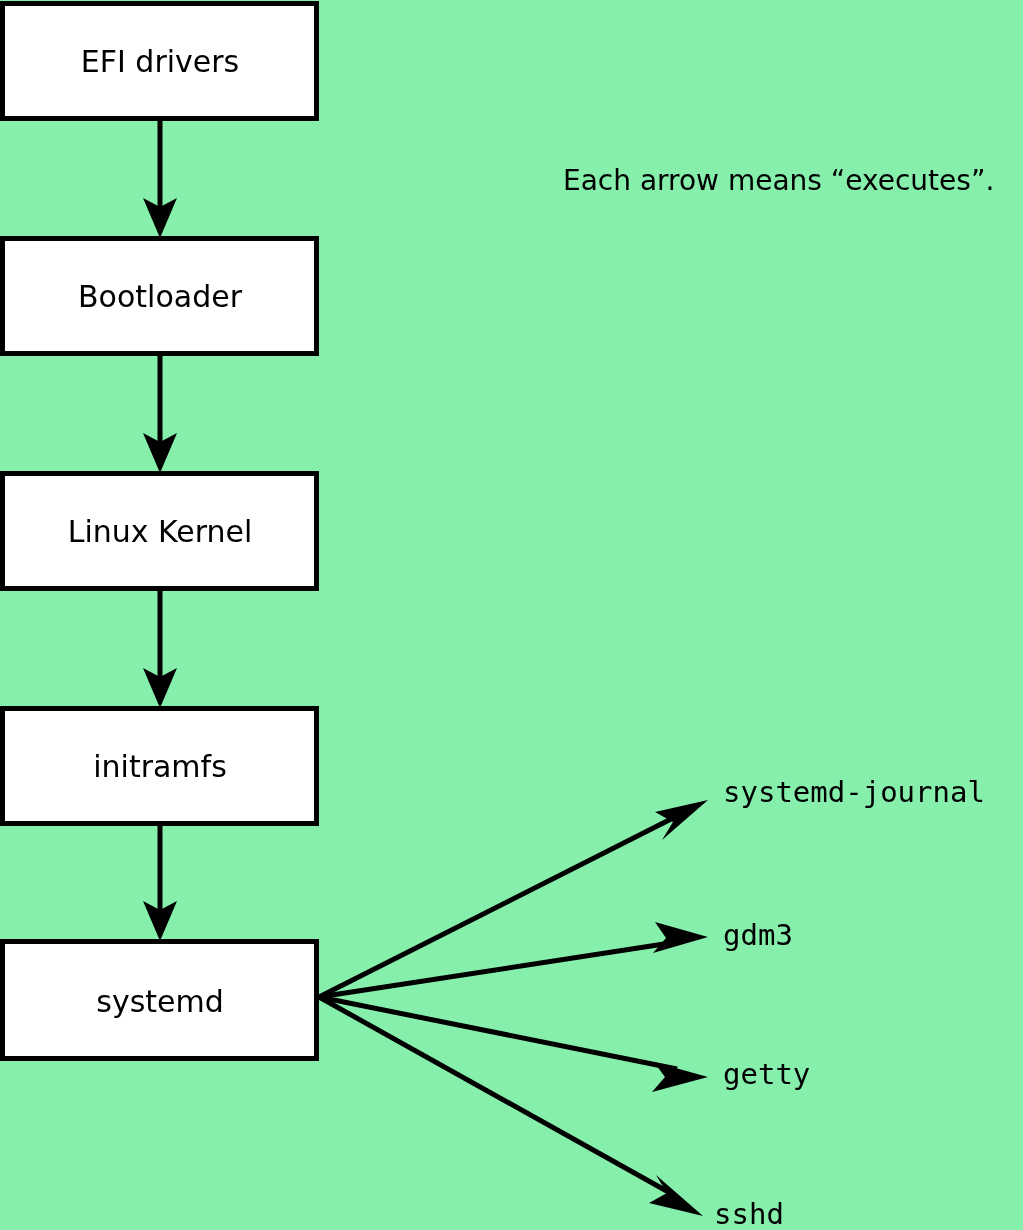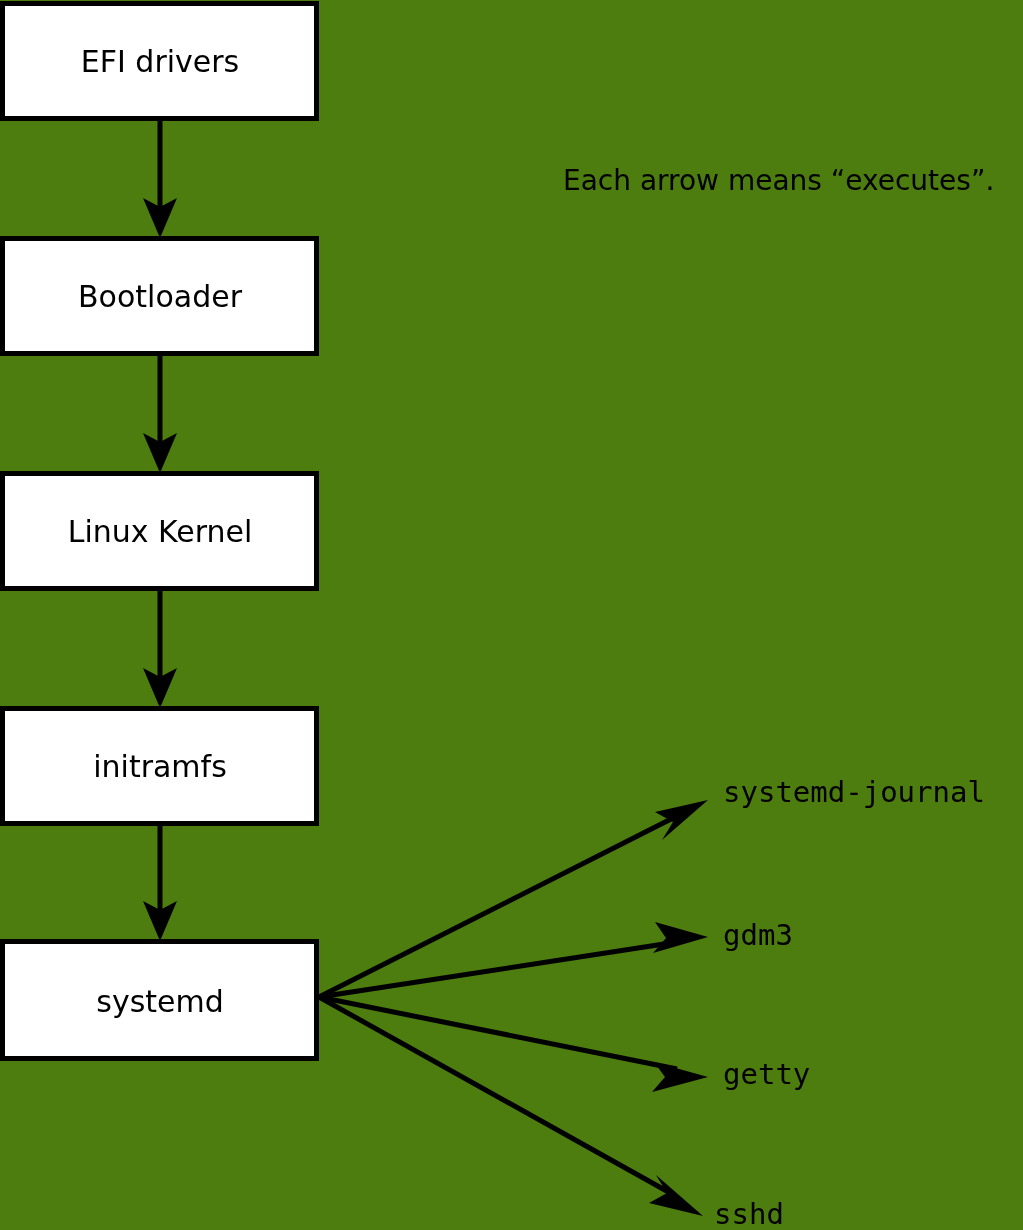--- a/index.html
+++ b/index.html
@@ -7,21 +7,21 @@
     padding: 0;
     background: #ffffff;
   }
   body {
     font-family: "DejaVu Sans", sans-serif;
   }
   #canvas {
     position: relative;
     width: 1023px;
     height: 1230px;
-    background: #4d7c0f;
+    background: #86efac;
     overflow: hidden;
   }
   #diagram-svg {
     position: absolute;
     left: 0;
     top: 0;
     width: 1023px;
     height: 1230px;
   }
   .box-rect {

